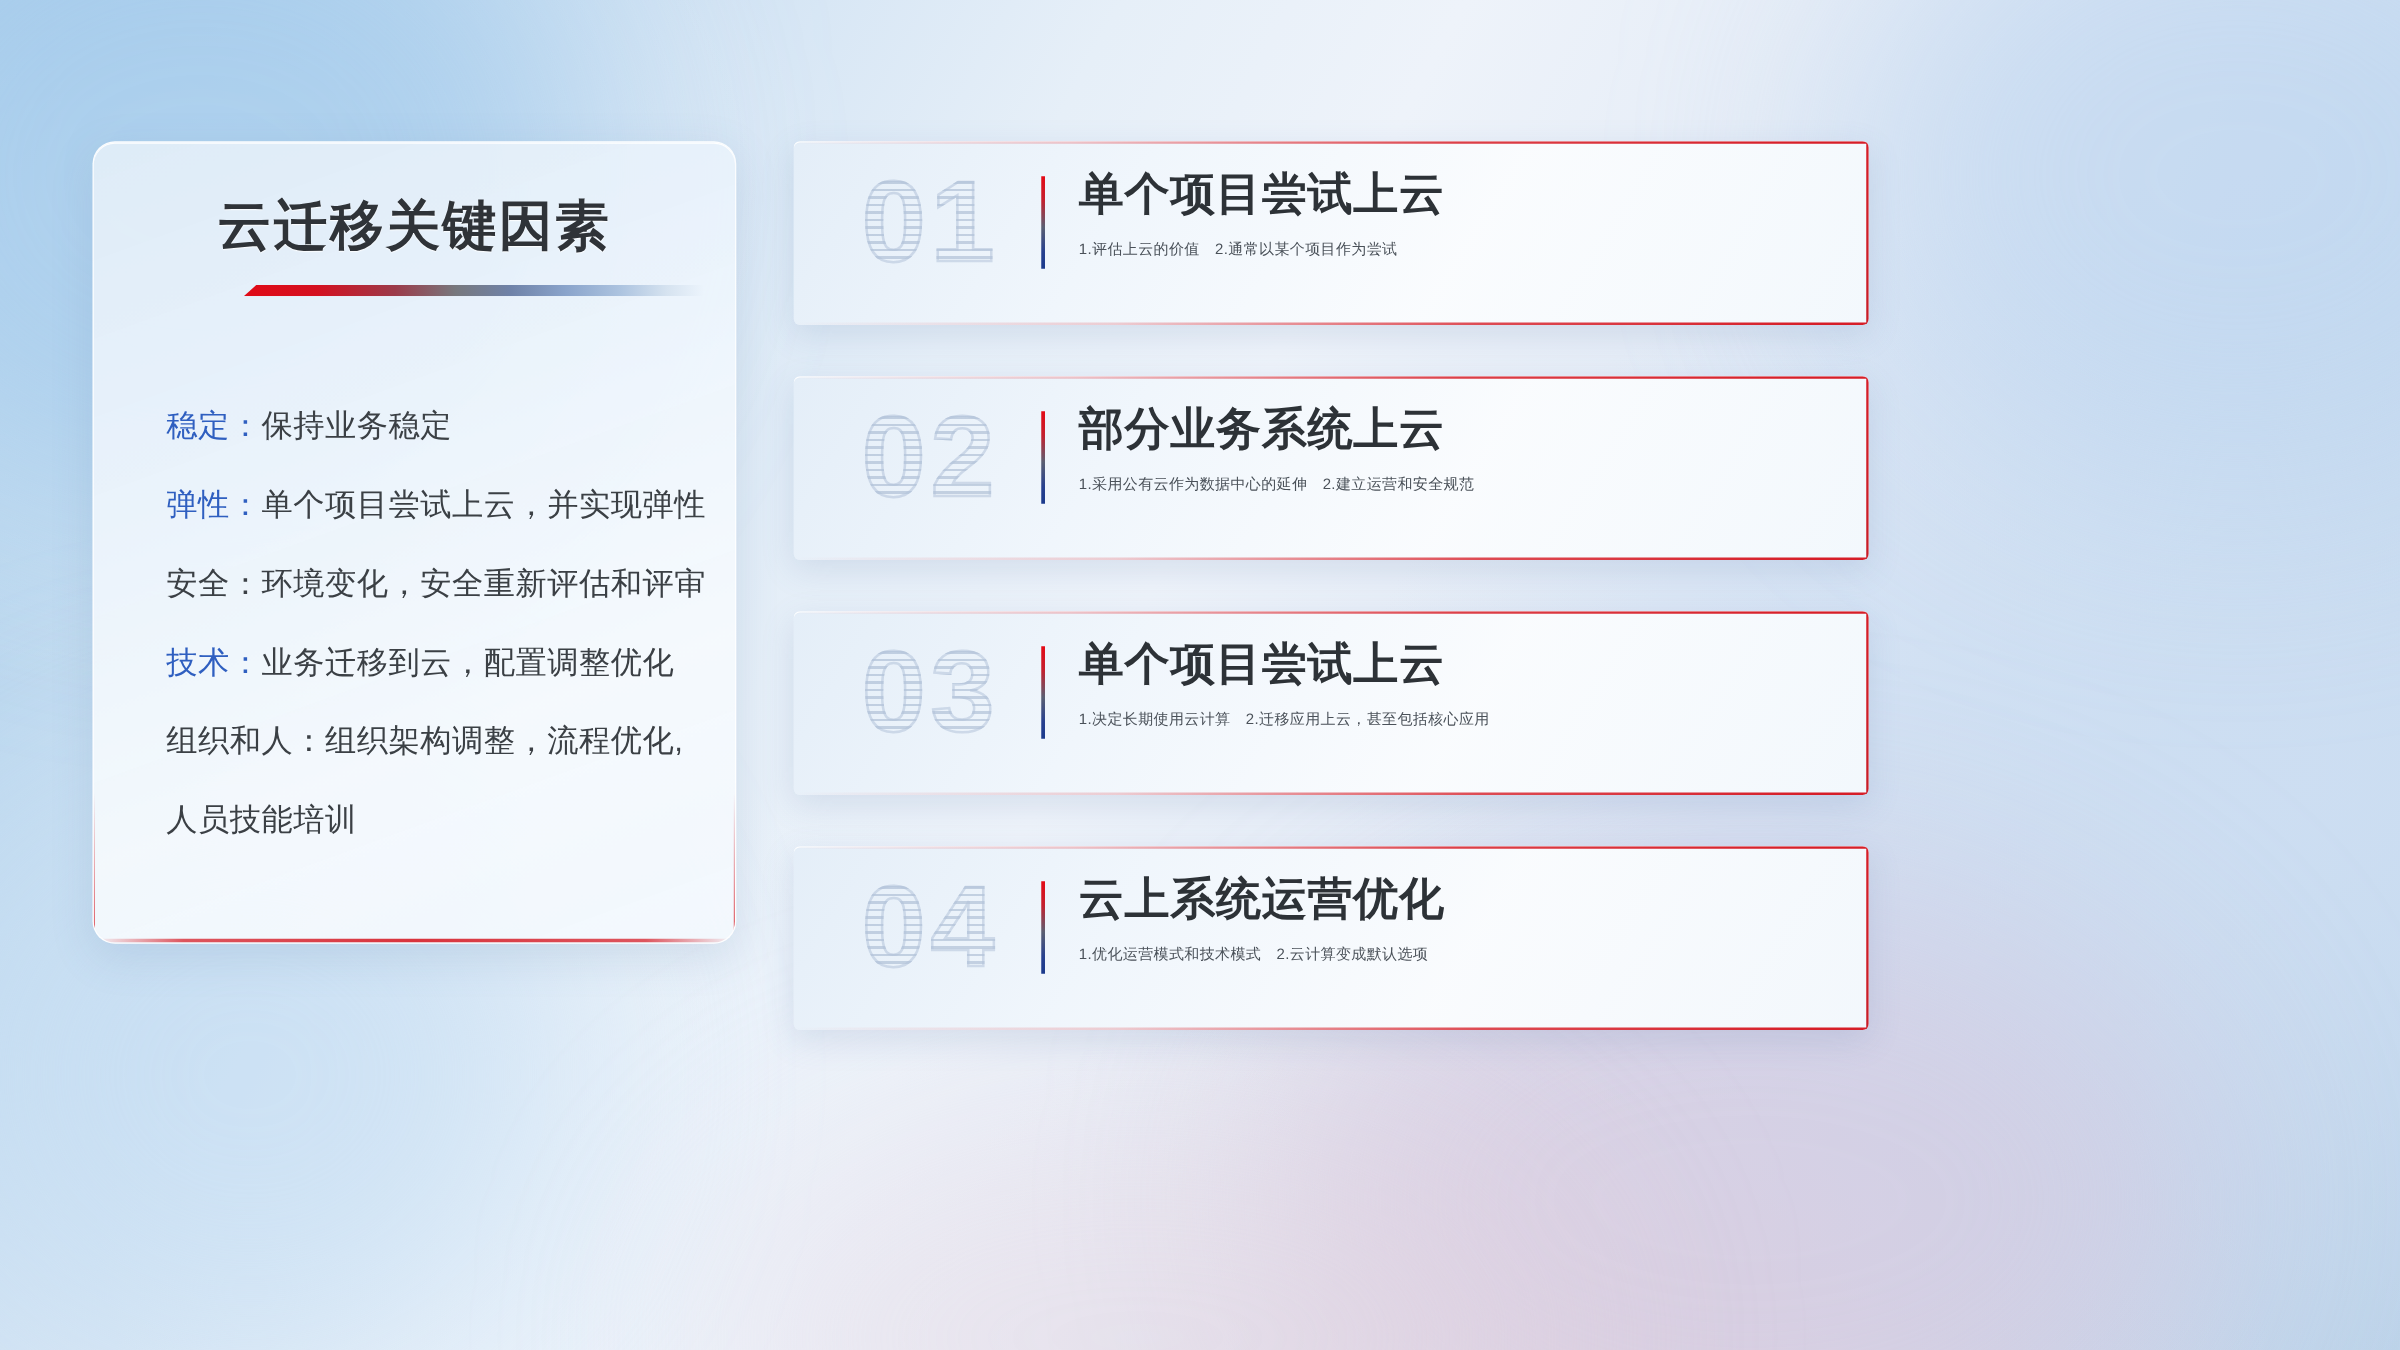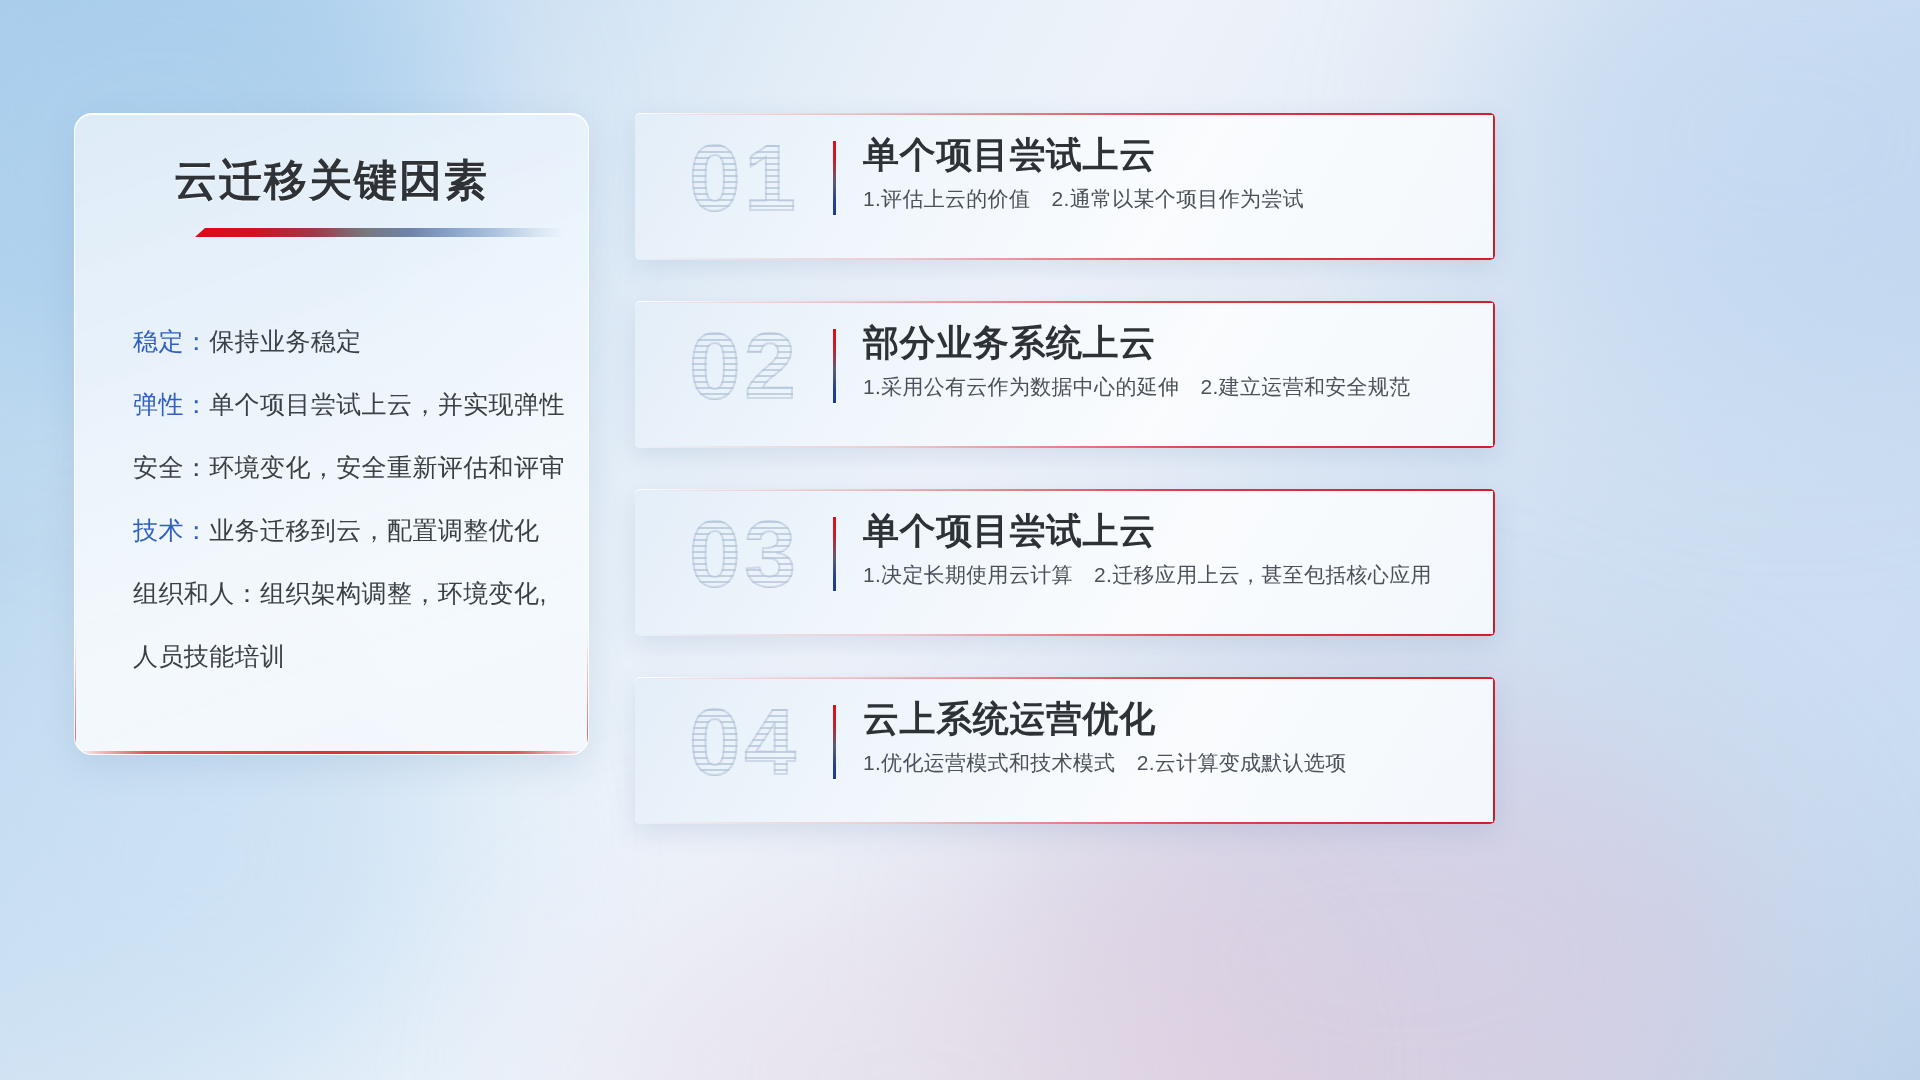--- a/index.html
+++ b/index.html
@@ -114,21 +114,21 @@
   .card-accent {
     position:absolute; left:198px; top:28px; width:3px; height:74px;
     background:linear-gradient(to bottom, #e40a16 0%, #c4202e 26%, #5a5f72 55%, #27408f 82%, #1b3a8c 100%);
   }
   .card-body { position:absolute; left:228px; top:22px; right:30px; }
   .card-title {
     font-size:36px; font-weight:700; color:#2d3237; letter-spacing:0.6px;
     line-height:40px; white-space:nowrap;
   }
   .card-desc {
-    margin-top:12px; font-size:21px; color:#4a5159; letter-spacing:0.3px;
+    margin-top:12px; font-size:12px; color:#4a5159; letter-spacing:0.3px;
     line-height:24px; white-space:nowrap;
   }
 </style>
 </head>
 <body>
 
 <div class="blob b1"></div>
 <div class="blob b2"></div>
 <div class="blob b3"></div>
 <div class="blob b4"></div>
@@ -150,21 +150,21 @@
       <div class="factor-item">
         <span class="k">弹性：</span><span>单个项目尝试上云，并实现弹性</span>
       </div>
       <div class="factor-item">
         <span class="k plain">安全：</span><span>环境变化，安全重新评估和评审</span>
       </div>
       <div class="factor-item">
         <span class="k">技术：</span><span>业务迁移到云，配置调整优化</span>
       </div>
       <div class="factor-item">
-        <span class="k plain">组织和人：</span><span>组织架构调整，环境变化,</span>
+        <span class="k plain">组织和人：</span><span>组织架构调整，流程优化,</span>
       </div>
       <div class="factor-item">
         <span class="k plain"></span><span>人员技能培训</span>
       </div>
     </div>
   </section>
 
   <section class="cards">
 
     <article class="card">

